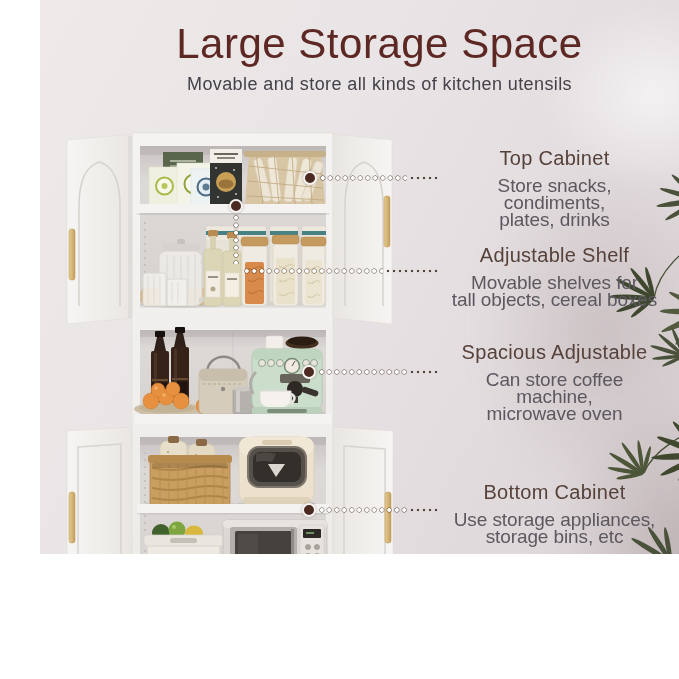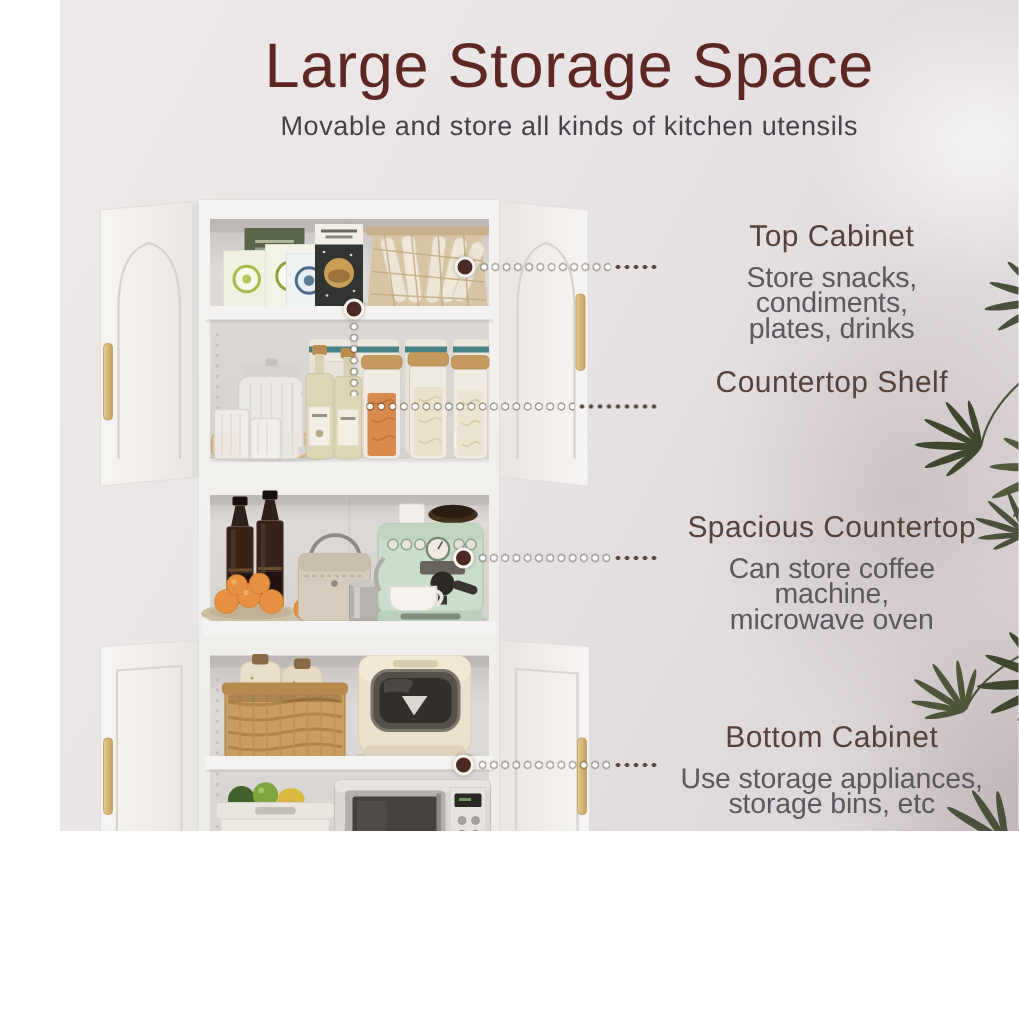--- a/index.html
+++ b/index.html
@@ -492,24 +492,26 @@
 
   <h1 class="title">Large Storage Space</h1>
   <div class="subtitle">Movable and store all kinds of kitchen utensils</div>
 
   <div class="callout" style="top:147px">
     <div class="c-head">Top Cabinet</div>
     <div class="c-desc">Store snacks, condiments,
 plates, drinks</div>
   </div>
   <div class="callout" style="top:244px">
-    <div class="c-head">Countertop Shelf</div>
+    <div class="c-head">Adjustable Shelf</div>
+    <div class="c-desc">Movable shelves for
+tall objects, cereal boxes</div>
   </div>
   <div class="callout" style="top:341px">
-    <div class="c-head">Spacious Countertop</div>
+    <div class="c-head">Spacious Adjustable</div>
     <div class="c-desc">Can store coffee machine,
 microwave oven</div>
   </div>
   <div class="callout" style="top:481px">
     <div class="c-head">Bottom Cabinet</div>
     <div class="c-desc">Use storage appliances,
 storage bins, etc</div>
   </div>
 </div>
 

